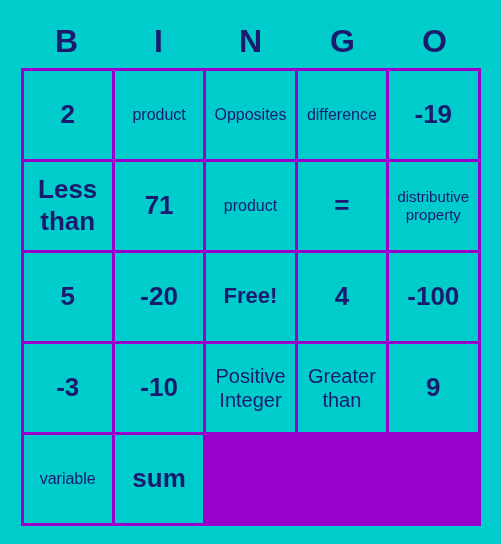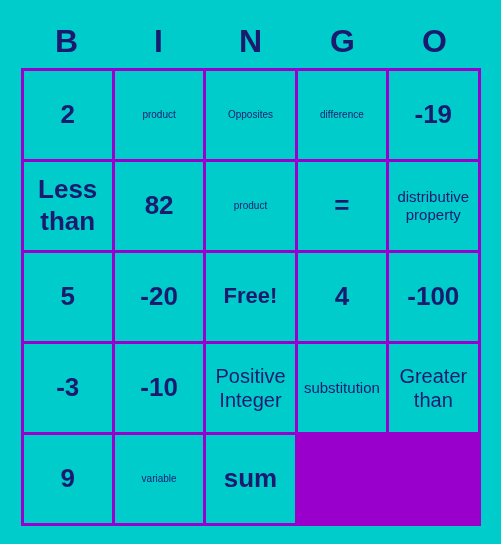--- a/index.html
+++ b/index.html
@@ -37,21 +37,21 @@
       gap: 3px;
     }
     .bingo-cell {
       background: #00CCCC;
       display: flex;
       justify-content: center;
       align-items: center;
       text-align: center;
       min-height: 88px;
       padding: 6px;
-      font-size: 10px;
+      font-size: 16px;
       color: #1a1a6e;
       font-weight: 500;
       line-height: 1.2;
     }
     .bingo-cell.large {
       font-size: 26px;
       font-weight: bold;
     }
     .bingo-cell.medium {
       font-size: 20px;
@@ -76,31 +76,30 @@
       <div class="bingo-letter">G</div>
       <div class="bingo-letter">O</div>
     </div>
   <div class="bingo-grid">
   <div class="bingo-cell large">2</div>
       <div class="bingo-cell">product</div>
       <div class="bingo-cell">Opposites</div>
       <div class="bingo-cell">difference</div>
       <div class="bingo-cell large">-19</div>
       <div class="bingo-cell large">Less than</div>
-      <div class="bingo-cell large">82</div>
+      <div class="bingo-cell large">71</div>
       <div class="bingo-cell">product</div>
       <div class="bingo-cell large">=</div>
       <div class="bingo-cell small">distributive property</div>
       <div class="bingo-cell large">5</div>
       <div class="bingo-cell large">-20</div>
       <div class="bingo-cell free">Free!</div>
       <div class="bingo-cell large">4</div>
       <div class="bingo-cell large">-100</div>
       <div class="bingo-cell large">-3</div>
       <div class="bingo-cell large">-10</div>
       <div class="bingo-cell medium">Positive Integer</div>
-      <div class="bingo-cell small">substitution</div>
       <div class="bingo-cell medium">Greater than</div>
       <div class="bingo-cell large">9</div>
       <div class="bingo-cell">variable</div>
       <div class="bingo-cell large">sum</div>
     </div>
 </div>
 
 </body></html>

